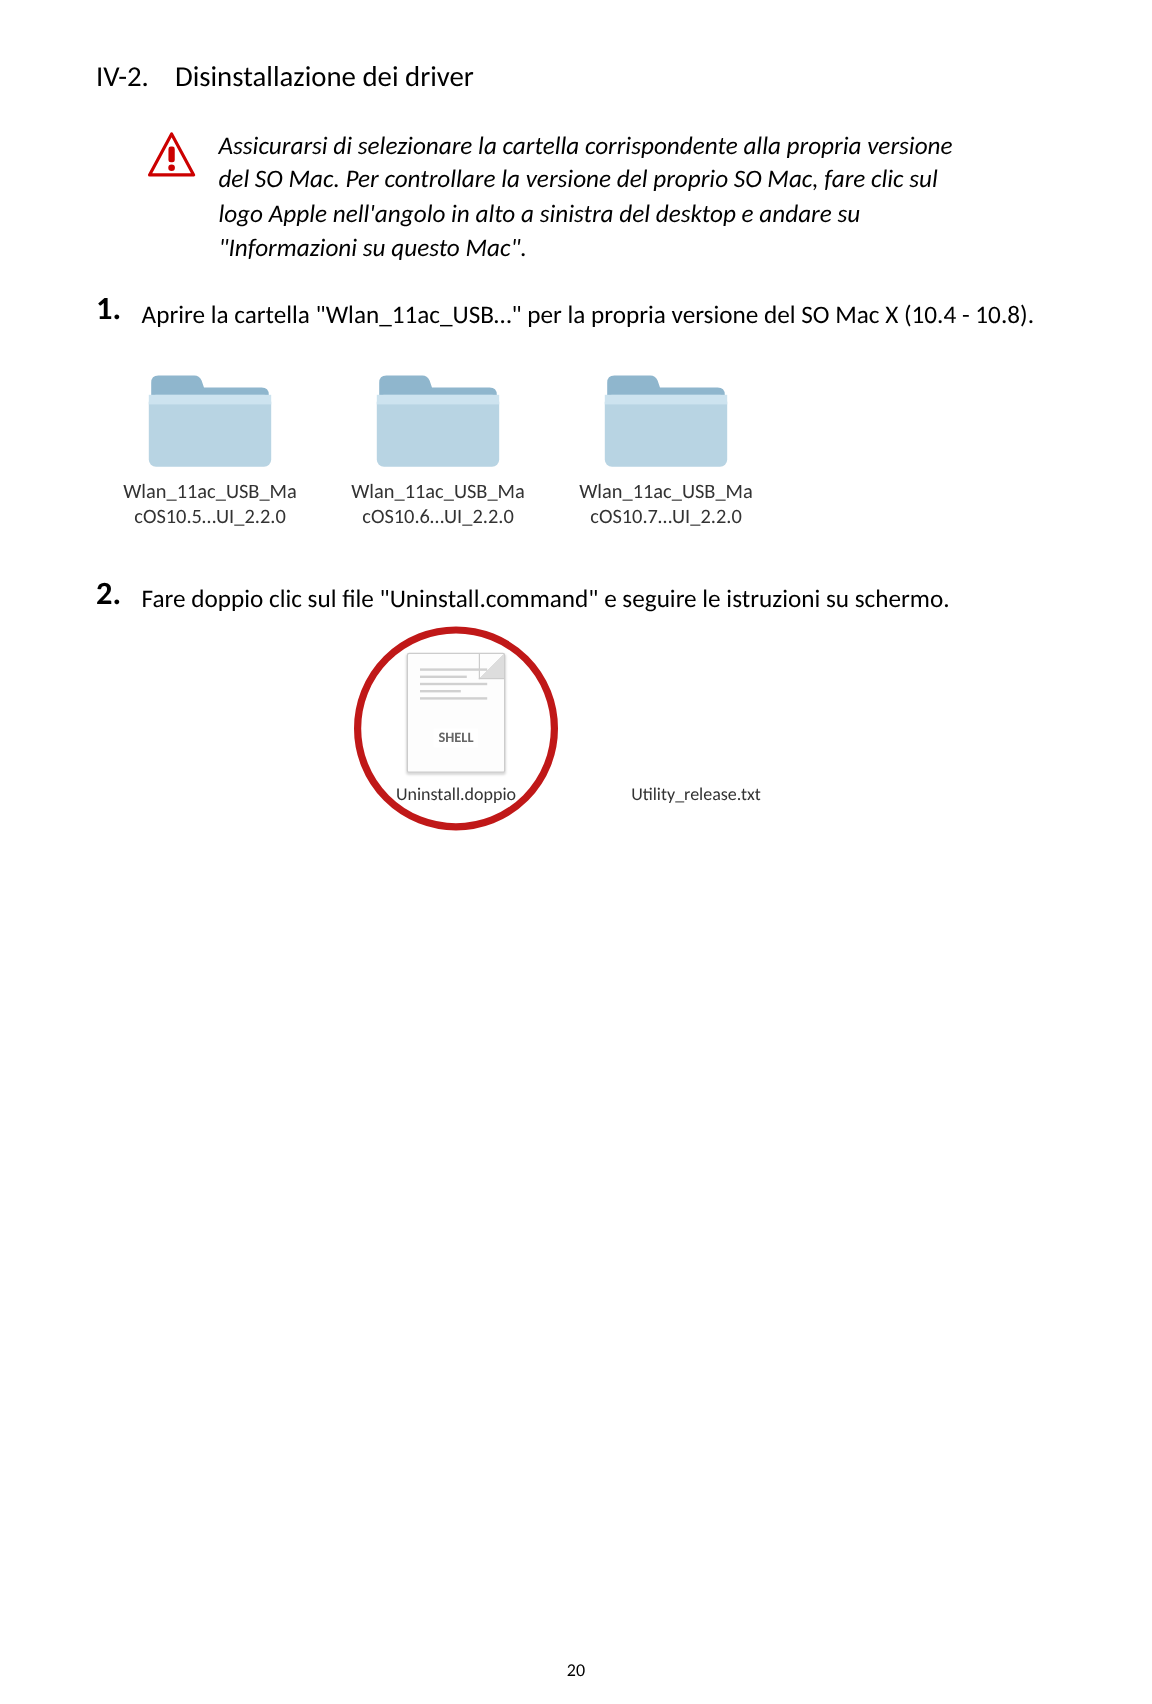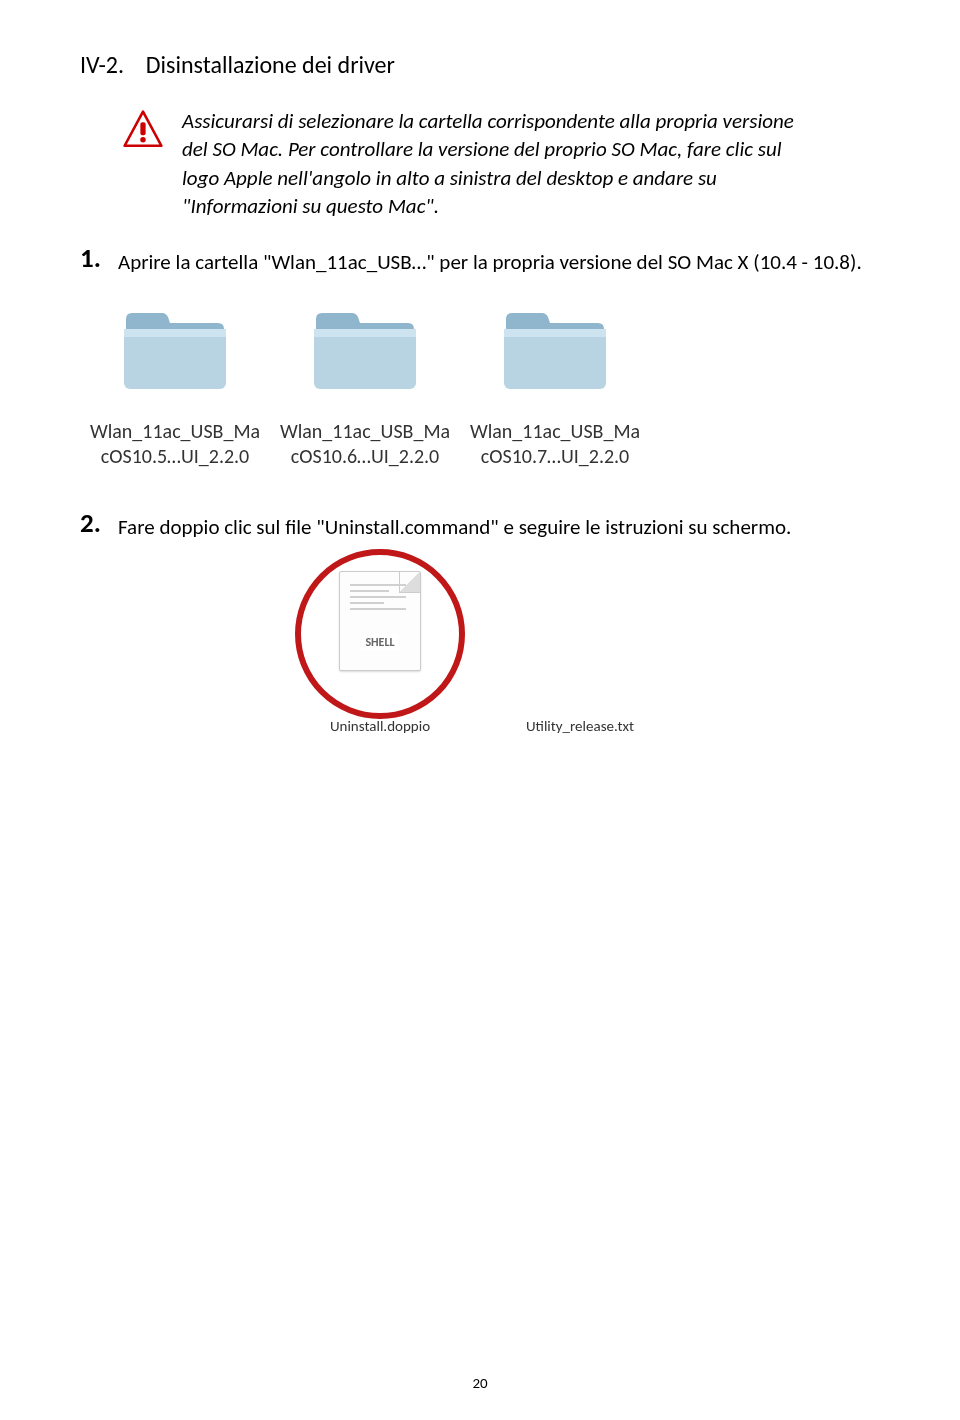--- a/index.html
+++ b/index.html
@@ -64,60 +64,59 @@
     display: flex;
     flex-direction: column;
     align-items: center;
     width: 150px;
   }
   .folder-icon {
     width: 110px;
     height: 88px;
   }
   .folder-label {
-    font-size: 20px;
+    font-size: 17px;
     color: #333;
     text-align: center;
-    margin-top: 24px;
+    margin-top: 4px;
     line-height: 1.25;
   }
   .files-row {
     display: flex;
     gap: 30px;
     justify-content: center;
     margin: 30px 0 40px 0;
     align-items: flex-end;
   }
   .file-item {
     display: flex;
     flex-direction: column;
     align-items: center;
     width: 170px;
     position: relative;
-    gap: 36px;
   }
   .file-label {
     font-size: 15px;
     color: #333;
     text-align: center;
     margin-top: 10px;
   }
   .circle-highlight {
     position: absolute;
     width: 170px;
     height: 170px;
     border: 6px solid #c01818;
     border-radius: 50%;
     top: -22px;
     left: 0px;
     pointer-events: none;
   }
   .page-number {
     position: absolute;
-    bottom: 28px;
+    bottom: 18px;
     left: 0;
     right: 0;
     text-align: center;
     font-size: 15px;
   }
   
   .doc-icon {
     width: 82px;
     height: 100px;
     background: #fdfdfd;

